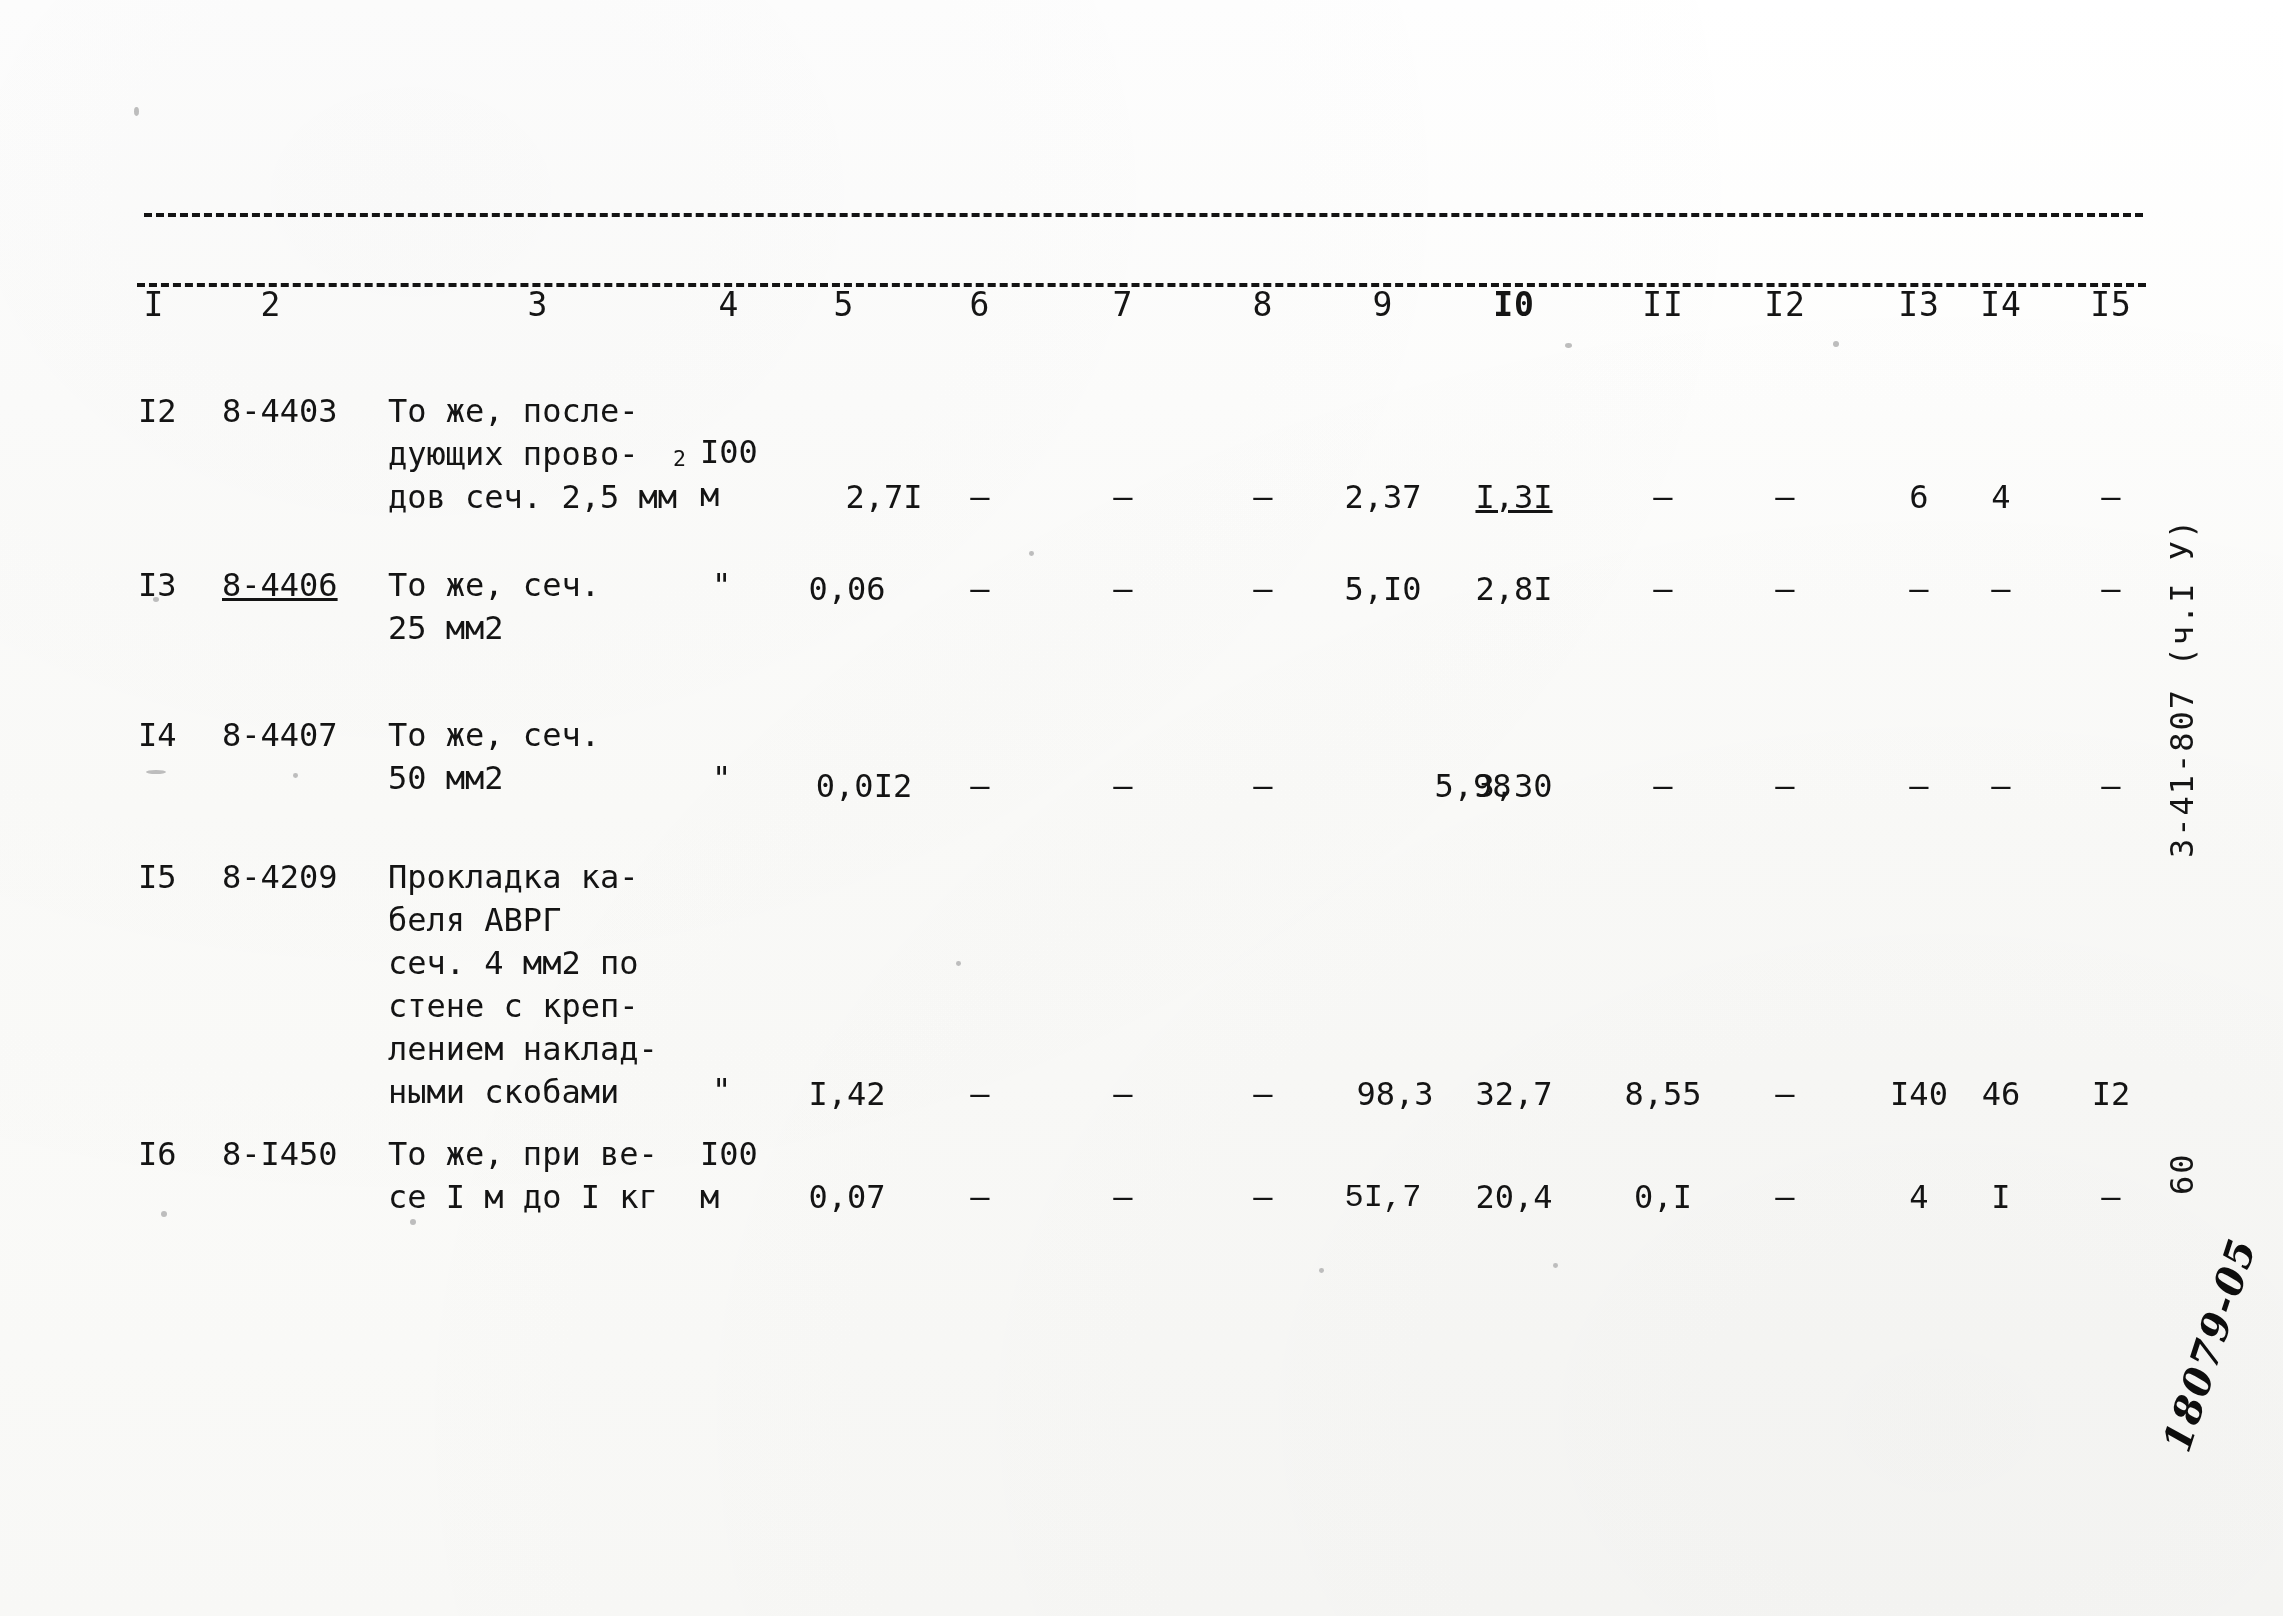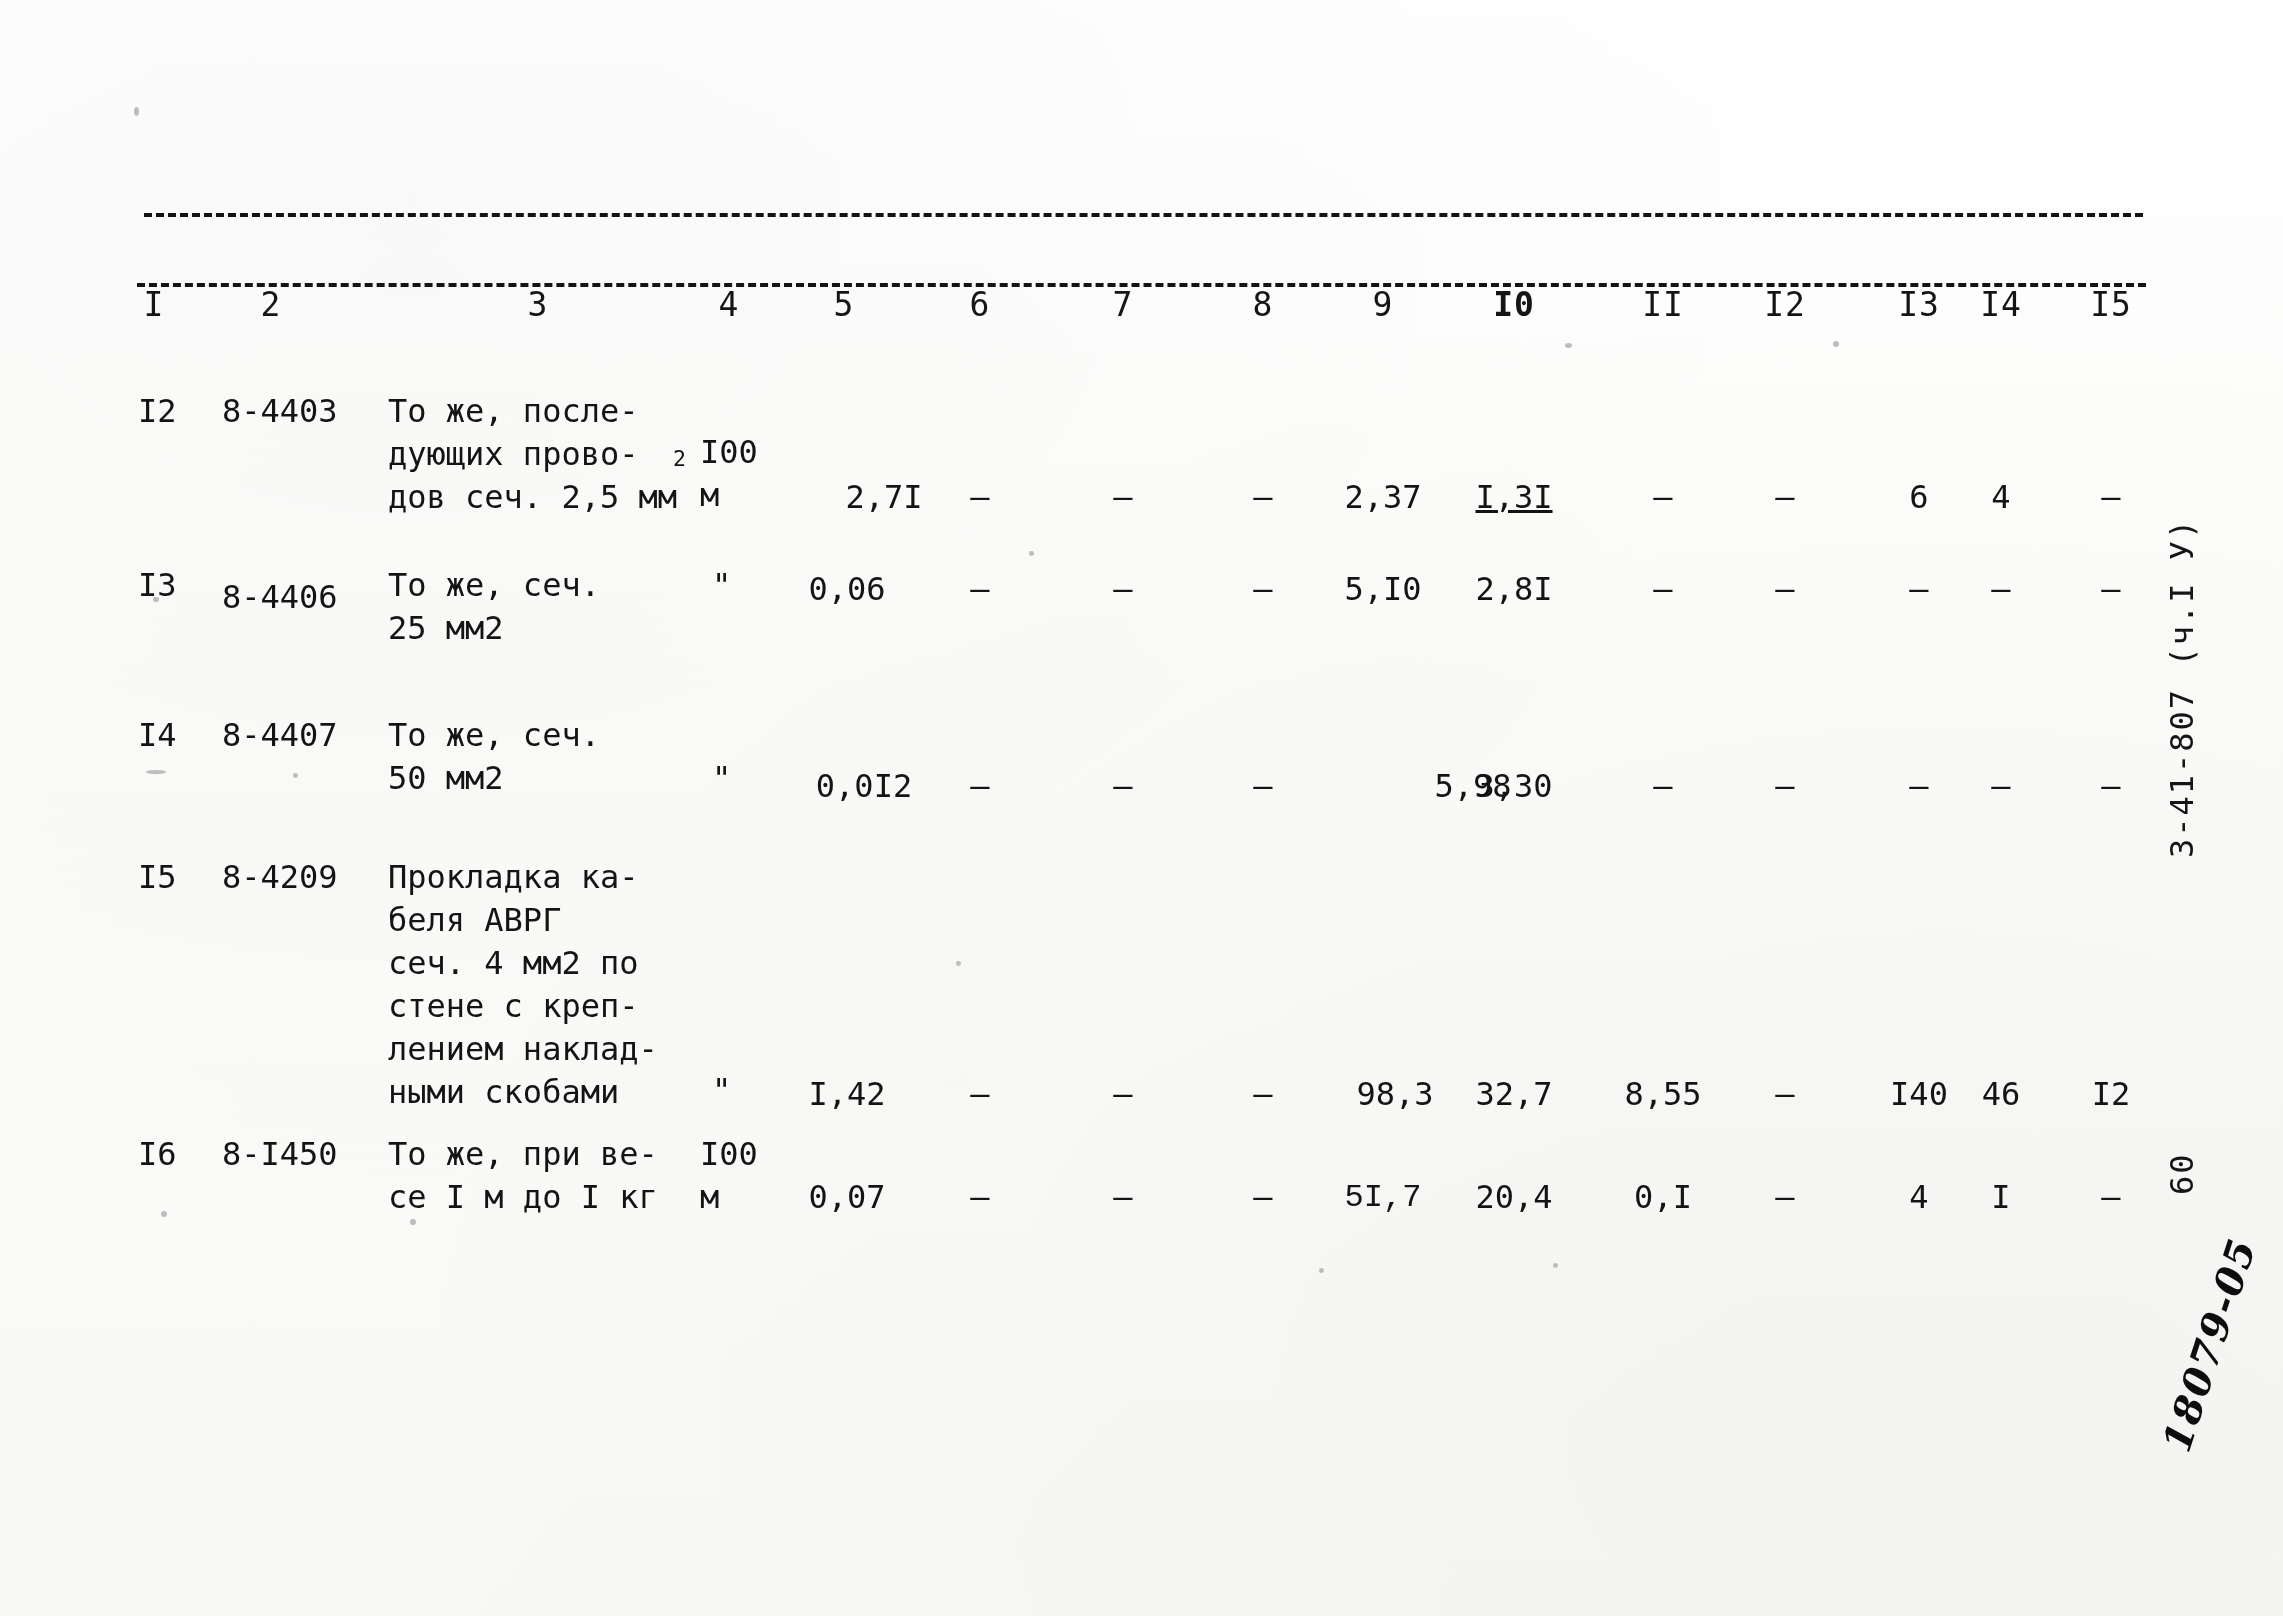--- a/index.html
+++ b/index.html
@@ -181,21 +181,21 @@
     <span class="cell center" style="left:1514px; top:86px;text-decoration:underline;">I,3I</span>
     <span class="dash-mark" style="left:1663px; top:86px;">–</span>
     <span class="dash-mark" style="left:1785px; top:86px;">–</span>
     <span class="cell center" style="left:1919px; top:86px;">6</span>
     <span class="cell center" style="left:2001px; top:86px;">4</span>
     <span class="dash-mark" style="left:2111px; top:86px;">–</span>
   </div>
 
   <div class="row" style="top:564px;">
     <span class="cell" style="left:138px; top:0;">I3</span>
-    <span class="cell" style="left:222px; top:12px;">8-4406</span>
+    <span class="cell" style="left:222px; top:0;text-decoration:underline;">8-4406</span>
     <span class="desc" style="left:388px; top:0; width:322px;">То же, сеч.
 25 мм2</span>
     <span class="cell" style="left:712px; top:0;">"</span>
     <span class="cell center" style="left:847px;  top:3.9px;">0,06</span>
     <span class="dash-mark" style="left:980px; top:3.9px;">–</span>
     <span class="dash-mark" style="left:1123px; top:3.9px;">–</span>
     <span class="dash-mark" style="left:1263px; top:3.9px;">–</span>
     <span class="cell center" style="left:1383px; top:3.9px;">5,I0</span>
     <span class="cell center" style="left:1514px; top:3.9px;">2,8I</span>
     <span class="dash-mark" style="left:1663px; top:3.9px;">–</span>

